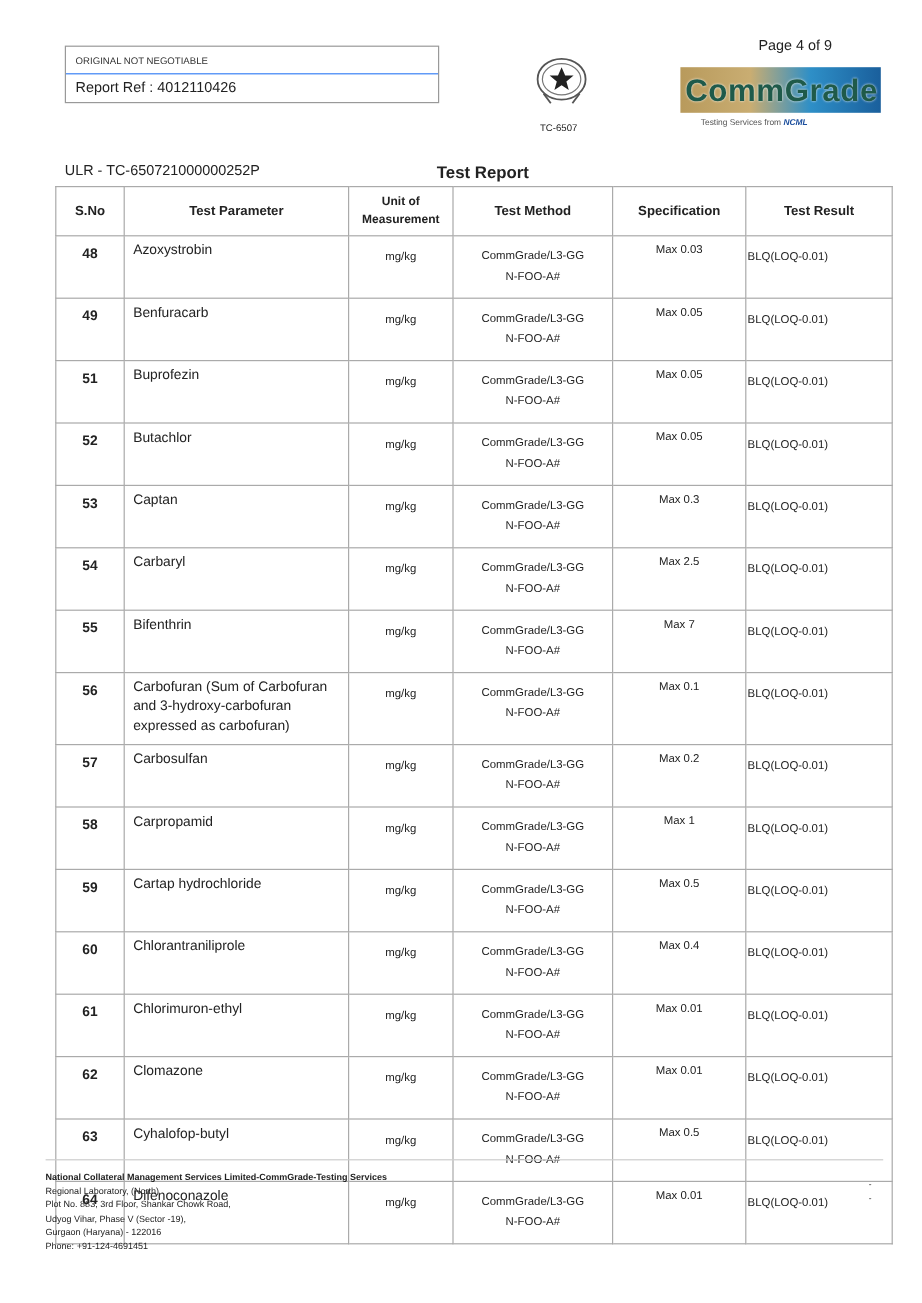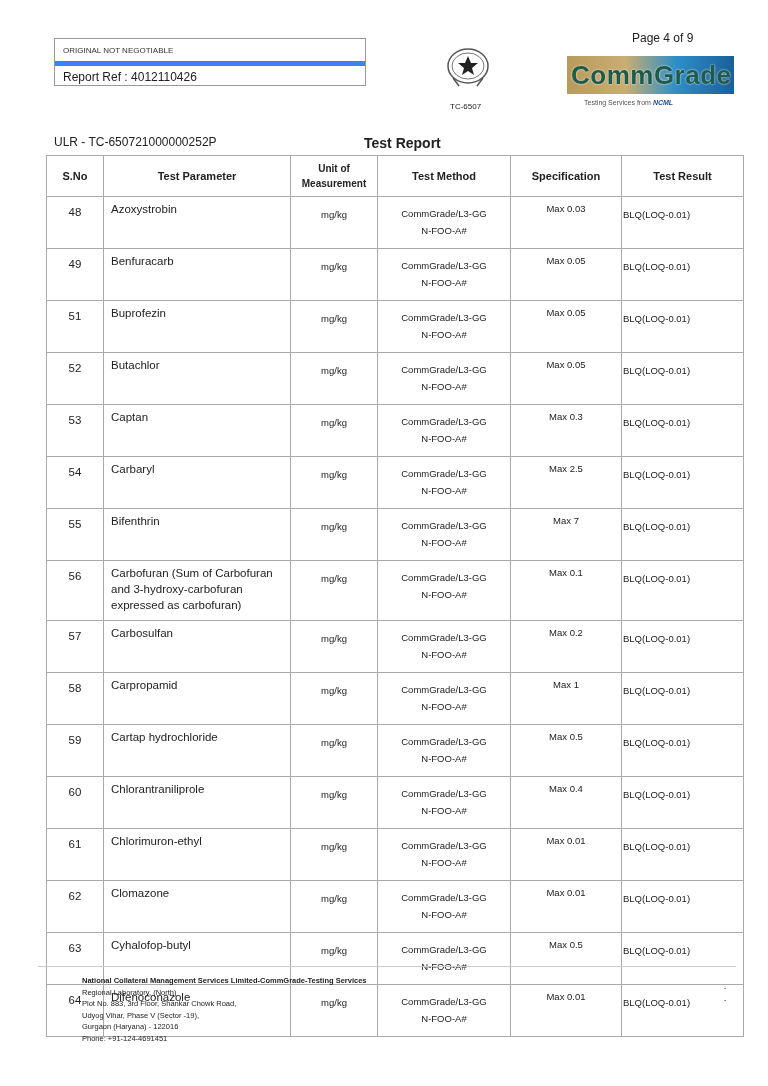--- a/index.html
+++ b/index.html
@@ -1,42 +1,42 @@
 <!DOCTYPE html>
 <html><head>
 <meta charset="utf-8">
 <style>
   html,body{margin:0;padding:0;background:#fff;}
   body{width:768px;height:1086px;position:relative;font-family:"Liberation Sans",sans-serif;color:#222;overflow:hidden;}
   .refbox{position:absolute;left:54px;top:38px;width:310px;height:46px;border:1px solid #999;}
-  .refbox .r1{height:22px;border-bottom:5px solid #3b82f6;font-size:8px;line-height:24px;padding-left:8px;color:#333;}
+  .refbox .r1{height:22px;border-bottom:1px solid #3b82f6;font-size:8px;line-height:24px;padding-left:8px;color:#333;}
   .refbox .r2{font-size:12px;line-height:22px;padding-left:8px;}
   .emblem{position:absolute;left:443px;top:46px;width:50px;height:44px;}
   .tc{position:absolute;left:450px;top:102px;font-size:8px;}
   .pagenum{position:absolute;left:632px;top:31px;font-size:12px;}
   .logo{position:absolute;left:567px;top:56px;width:167px;height:38px;background:linear-gradient(90deg,#b89a5c 0%,#c9ad72 35%,#2e8fc7 65%,#1a5f9c 100%);}
   .logo span{position:absolute;left:4px;top:4px;font-size:26px;font-weight:bold;color:#1f5a4a;letter-spacing:0.5px;text-shadow:0 0 2px #fff;}
   .tagline{position:absolute;left:584px;top:99px;font-size:7px;color:#555;}
   .tagline b{color:#1a4d9c;font-style:italic;}
   .ulr{position:absolute;left:54px;top:135px;font-size:12px;}
   .title{position:absolute;left:364px;top:135px;font-size:14px;font-weight:bold;}
   table{position:absolute;left:46px;top:155px;width:698px;border-collapse:collapse;}
   th,td{border:1px solid #aaa;font-size:10px;}
   th{height:38px;font-size:11px;font-weight:bold;}
   th.small{font-size:10px;line-height:15px;}
   td{height:38px;vertical-align:top;}
   tr.tall td{height:46px;}
-  td.sno{text-align:center;font-size:11.5px;padding-top:9px;width:54px;}
+  td.sno{text-align:center;font-size:11.5px;padding-top:9px;width:54px;font-weight:bold;}
   td.param{font-size:11.5px;padding:4px 7px;width:172px;line-height:16px;}
   td.unit{text-align:center;padding-top:12px;width:84px;font-size:9.5px;}
   td.method{text-align:center;padding-top:8px;width:130px;font-size:9.5px;line-height:17px;}
   td.spec{text-align:center;padding-top:6px;width:108px;font-size:9.5px;}
   td.res{text-align:left;padding-top:12px;font-size:9.5px;}
   .foot-line{position:absolute;left:38px;top:966px;width:698px;height:1px;background:#ccc;}
-  .footer{position:absolute;left:38px;top:975px;font-size:7.5px;line-height:11.5px;margin-left:44px;}
+  .footer{position:absolute;left:38px;top:975px;font-size:7.5px;line-height:11.5px;}
   .footer .b{font-weight:bold;}
   .dash{position:absolute;left:724px;font-size:7px;}
 </style>
 </head>
 <body>
 
 <div class="refbox">
   <div class="r1">ORIGINAL NOT NEGOTIABLE</div>
   <div class="r2">Report Ref : 4012110426</div>
 </div>

